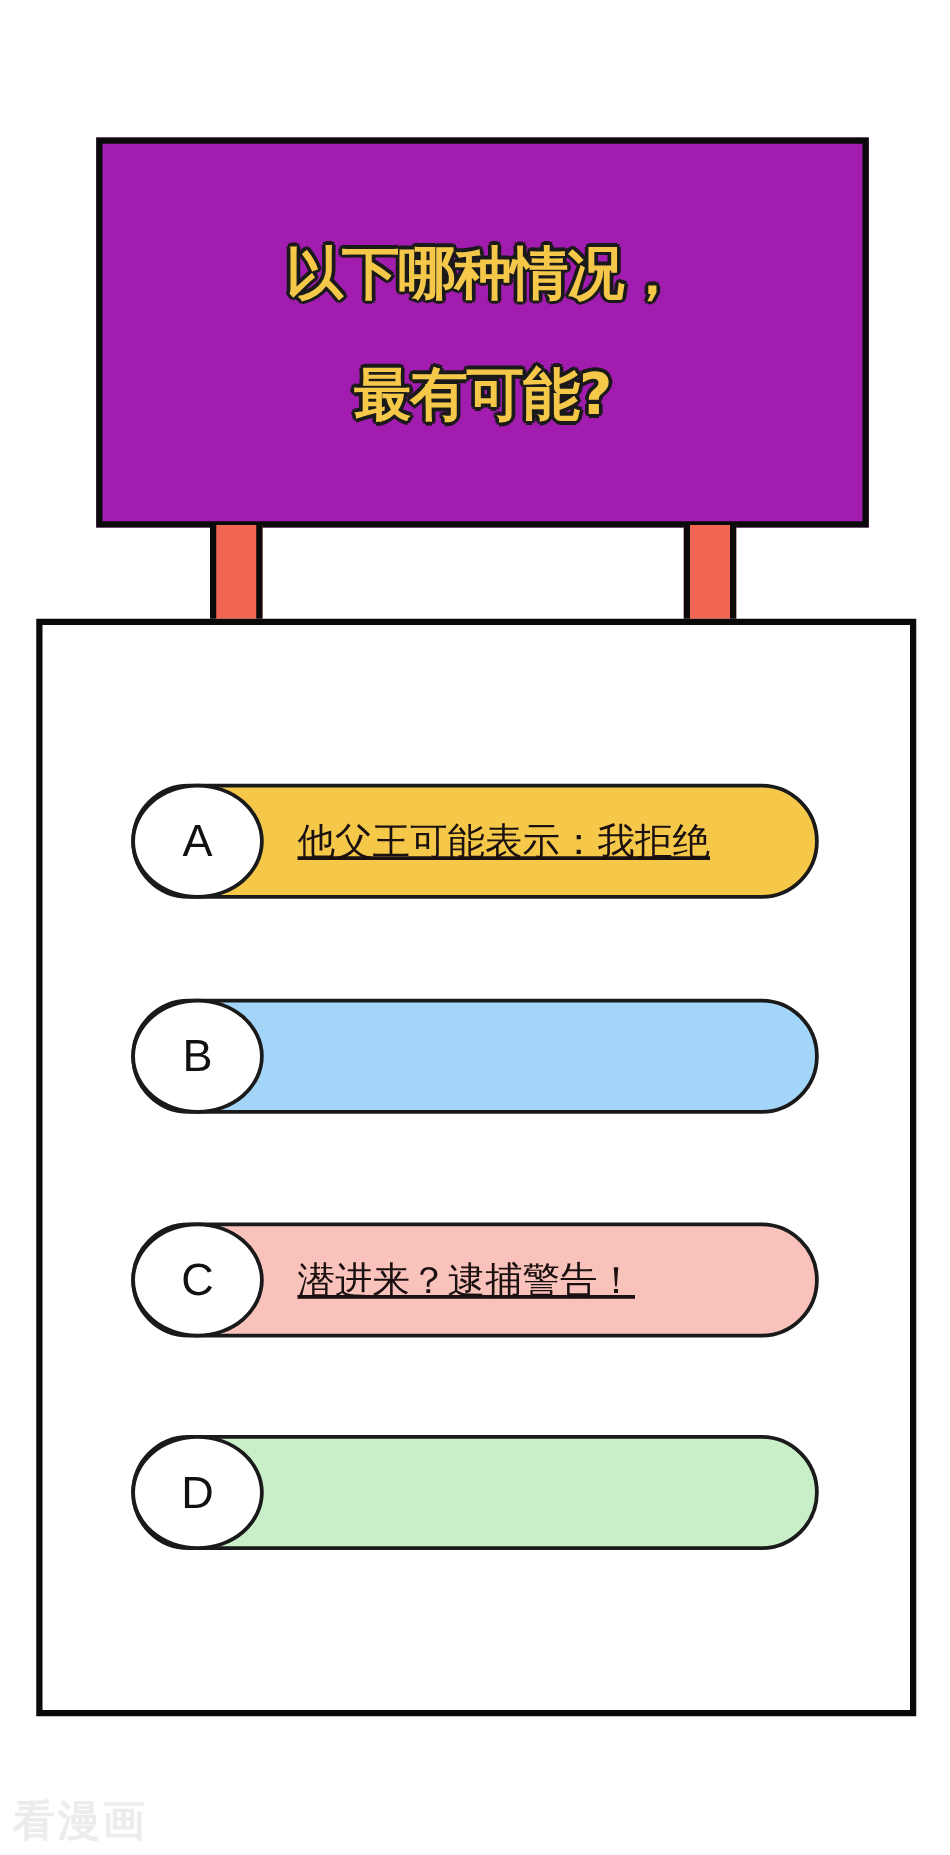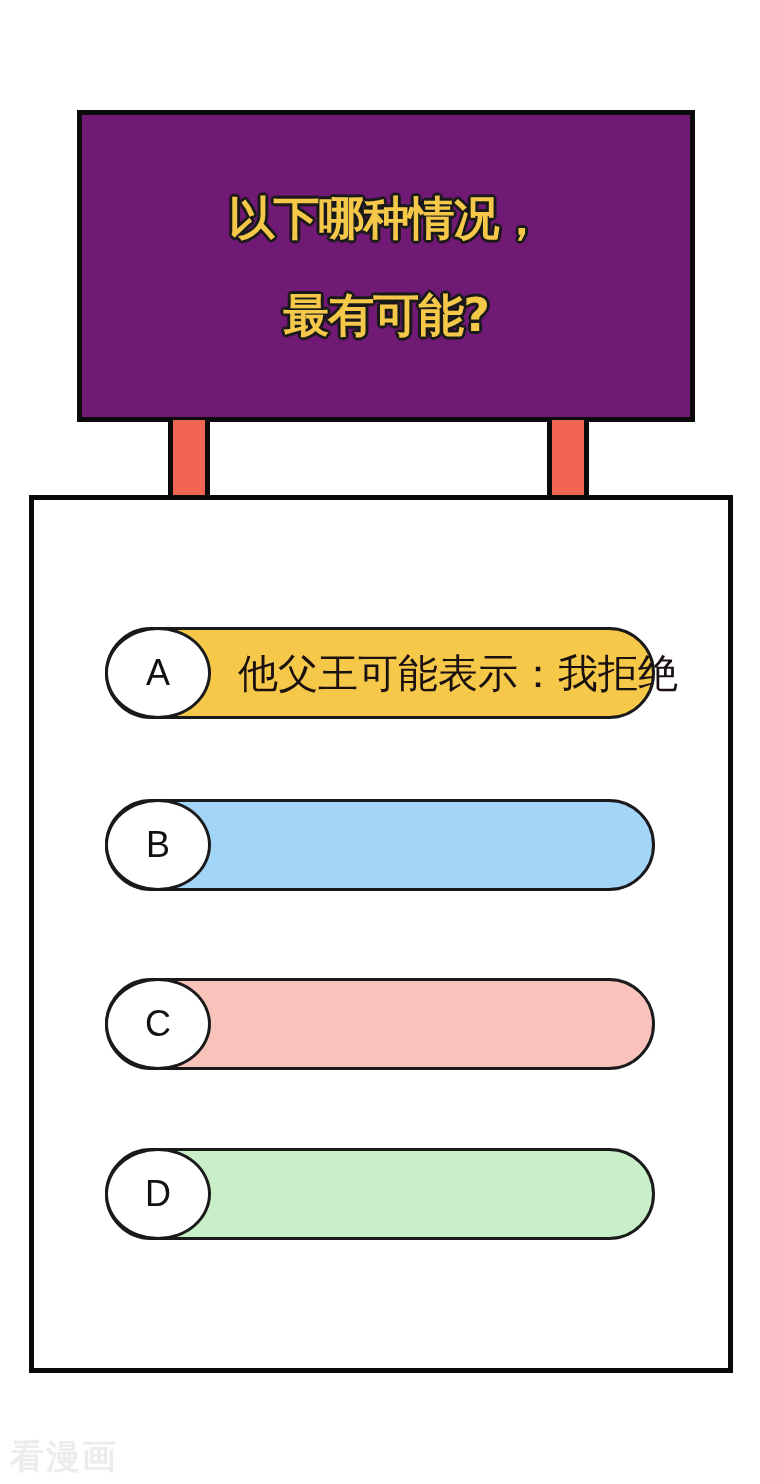--- a/index.html
+++ b/index.html
@@ -3,21 +3,21 @@
 <meta charset="utf-8">
 <style>
   html, body { margin:0; padding:0; }
   body {
     width:760px; height:1484px; position:relative; overflow:hidden;
     background:#ffffff;
     font-family:"DejaVu Sans", "Liberation Sans", sans-serif;
   }
   .sign {
     position:absolute; left:77px; top:110px; width:608px; height:302px;
-    border:5px solid #0a0a0a; background:#701a75;
+    border:5px solid #0a0a0a; background:#a21caf;
     display:flex; flex-direction:column; align-items:center; justify-content:center;gap:29px;
   }
   .sign-line {
     font-size:46px; font-weight:bold; color:#f5c84a; line-height:1;
     letter-spacing:-1px;
     -webkit-text-stroke:2px #1a1a1a;
     paint-order: stroke fill;
     text-shadow:
       2px 2px 0 #1a1a1a, -2px 2px 0 #1a1a1a, 2px -2px 0 #1a1a1a, -2px -2px 0 #1a1a1a,
       0 3px 0 #1a1a1a, 3px 0 0 #1a1a1a, 0 -3px 0 #1a1a1a, -3px 0 0 #1a1a1a;
@@ -40,21 +40,21 @@
   }
   .option .letter {
     position:absolute; left:-3px; top:-3px;
     width:100px; height:86px; border:3px solid #1a1a1a; border-radius:50%;
     background:#ffffff; display:flex; align-items:center; justify-content:center;
     font-size:36px; color:#111; font-family:"Liberation Sans", sans-serif;
   }
   .option .text {
     position:absolute; left:130px; right:20px; top:0; bottom:0;
     display:flex; align-items:center;
-    font-size:40px; color:#1a1010; white-space:nowrap;
+    font-size:30px; color:#1a1010; white-space:nowrap;text-decoration:underline;
   }
   .opt-a { top:627px; background:#f5c84a; }
   .opt-b { top:799px; background:#a3d5f8; }
   .opt-c { top:978px; background:#f9c2bb; }
   .opt-d { top:1148px; background:#c9efc9; }
   .opt-d .text { left:140px; }
   .watermark {
     position:absolute; left:10px; top:1434px;
     font-size:34px; font-weight:bold; color:#ececec; letter-spacing:2px;
   }
@@ -76,19 +76,20 @@
   <div class="letter">A</div>
   <div class="text">他父王可能表示：我拒绝</div>
 </div>
 
 <div class="option opt-b">
   <div class="letter">B</div>
 </div>
 
 <div class="option opt-c">
   <div class="letter">C</div>
+  <div class="text">潜进来？逮捕警告！</div>
 </div>
 
 <div class="option opt-d">
   <div class="letter">D</div>
 </div>
 
 <div class="watermark">看漫画</div>
 
 </body></html>

